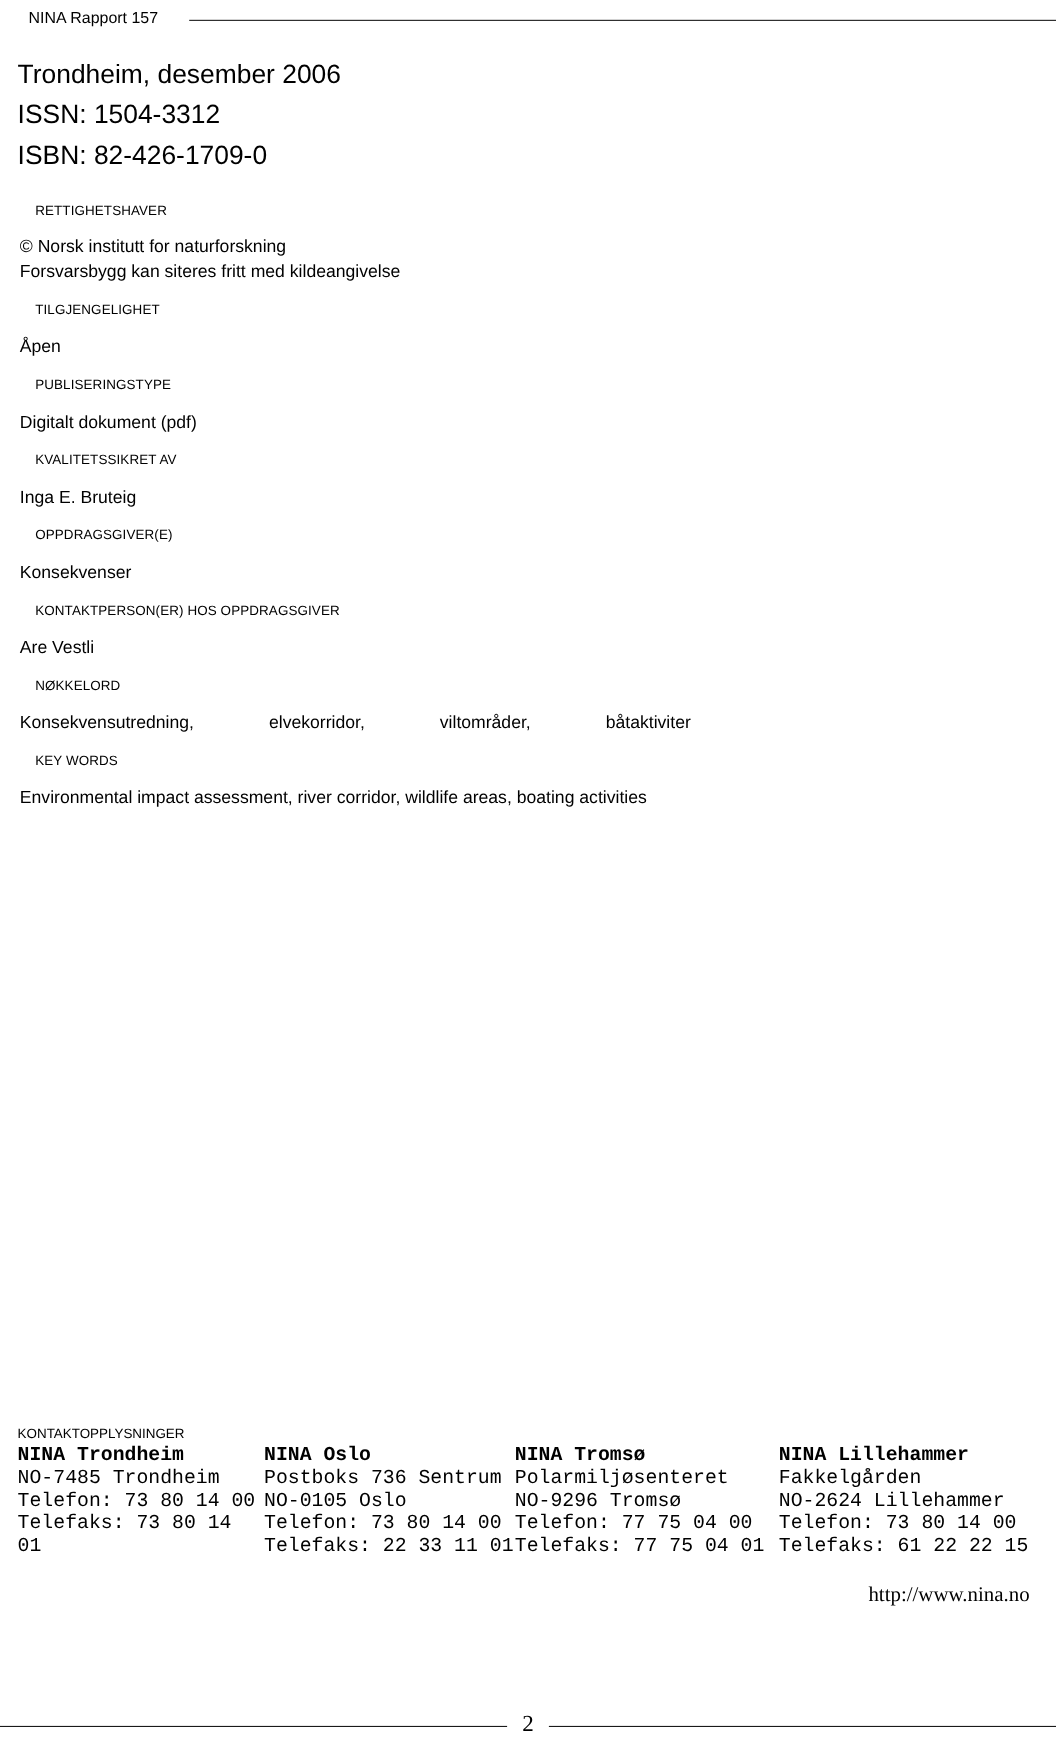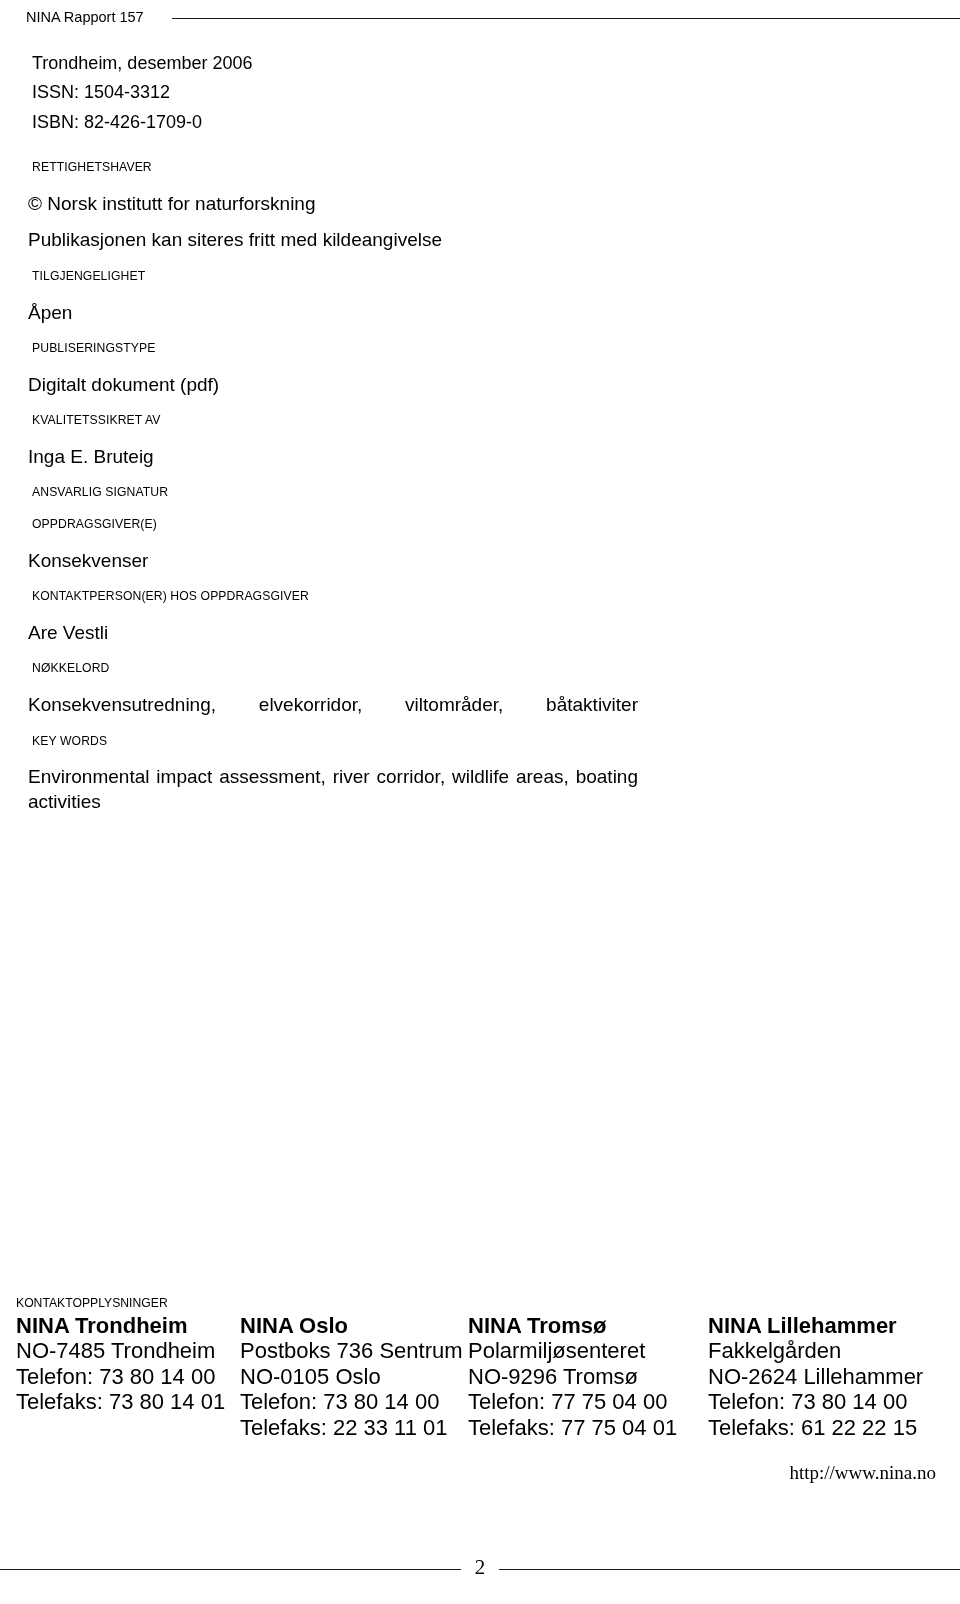--- a/index.html
+++ b/index.html
@@ -50,38 +50,38 @@
     width: 614px;
   }
 
   .citation {
     font-size: 21px;
     line-height: 1.28;
     margin: 0 0 22px 0;
   }
 
   .pubinfo {
-    font-size: 18px;
+    font-size: 24px;
     line-height: 1.30;
-    margin: 0 0 6px 16px;
+    margin: 0 0 6px 0;
   }
 
   .meta-block {
     margin: 0 0 9px 0;
   }
   .meta-label {
     font-size: 12.2px;
     line-height: 1.30;
     letter-spacing: 0.1px;
     margin: 16px;
   }
   .meta-value {
-    font-size: 19px;
+    font-size: 16px;
     line-height: 1.28;
-    margin: 12px;
+    margin: 2px;
   }
   .meta-value.justify {
     text-align: justify;
     text-align-last: left;
     width: 610px;
   }
   .meta-value.justify-all {
     text-align: justify;
     text-align-last: justify;
     width: 610px;
@@ -99,22 +99,23 @@
   .contact-label {
     font-size: 12.2px;
     line-height: 1.3;
     margin: 0 0 1px 0;
   }
   .contact-cols {
     display: flex;
     align-items: flex-start;
   }
   .contact-col {
-    font-size: 22px;
+    font-size: 18px;
     line-height: 1.16;
+    font-family: Liberation Mono, monospace;
   }
   .contact-col.c0 { width: 224px; }
   .contact-col.c1 { width: 228px; }
   .contact-col.c2 { width: 240px; }
   .contact-col.c3 { width: 228px; }
   .contact-name {
     font-weight: bold;
     margin: 0;
   }
   .contact-line {
@@ -164,40 +165,39 @@
 
   <p class="pubinfo">Trondheim, desember 2006</p>
   <p class="pubinfo">ISSN: 1504-3312</p>
   <p class="pubinfo">ISBN: 82-426-1709-0</p>
 
   <div class="gap-sm"></div>
 
   <div class="meta-block">
     <p class="meta-label">RETTIGHETSHAVER</p>
     <p class="meta-value">© Norsk institutt for naturforskning</p>
-    <p class="meta-value">Publikasjonen kan siteres fritt med kildeangivelse</p>
+    <p class="meta-value">Forsvarsbygg kan siteres fritt med kildeangivelse</p>
   </div>
 
   <div class="meta-block">
     <p class="meta-label">TILGJENGELIGHET</p>
     <p class="meta-value">Åpen</p>
   </div>
 
   <div class="meta-block">
     <p class="meta-label">PUBLISERINGSTYPE</p>
     <p class="meta-value">Digitalt dokument (pdf)</p>
   </div>
 
   <div class="meta-block">
     <p class="meta-label">KVALITETSSIKRET AV</p>
     <p class="meta-value">Inga E. Bruteig</p>
   </div>
 
   <div class="meta-block">
-    <p class="meta-label">ANSVARLIG SIGNATUR</p>
   </div>
 
   <div class="meta-block">
     <p class="meta-label">OPPDRAGSGIVER(E)</p>
     <p class="meta-value">Konsekvenser</p>
   </div>
 
   <div class="meta-block">
     <p class="meta-label">KONTAKTPERSON(ER) HOS OPPDRAGSGIVER</p>
     <p class="meta-value">Are Vestli</p>

